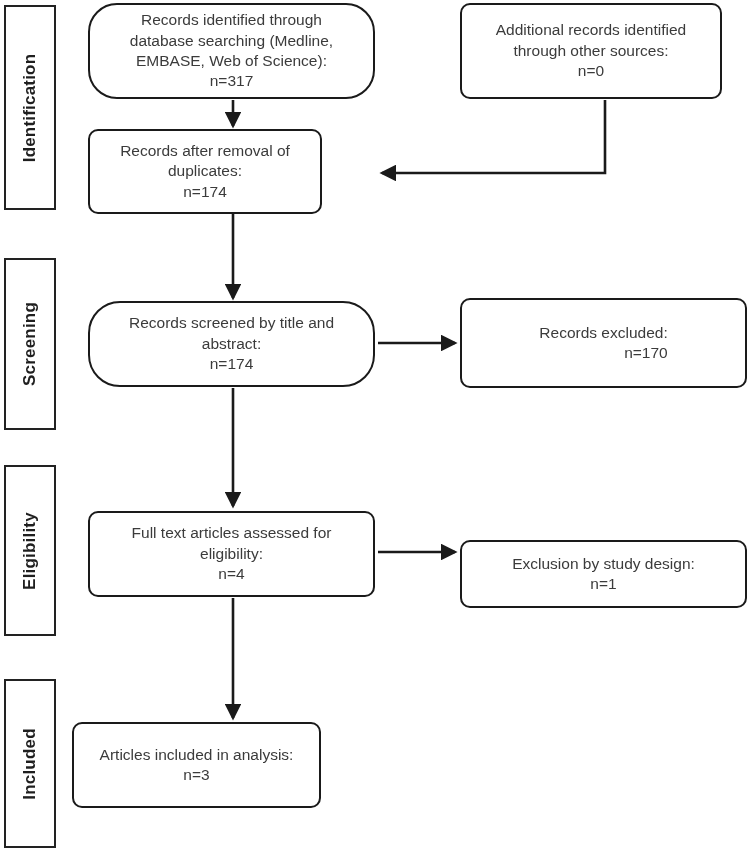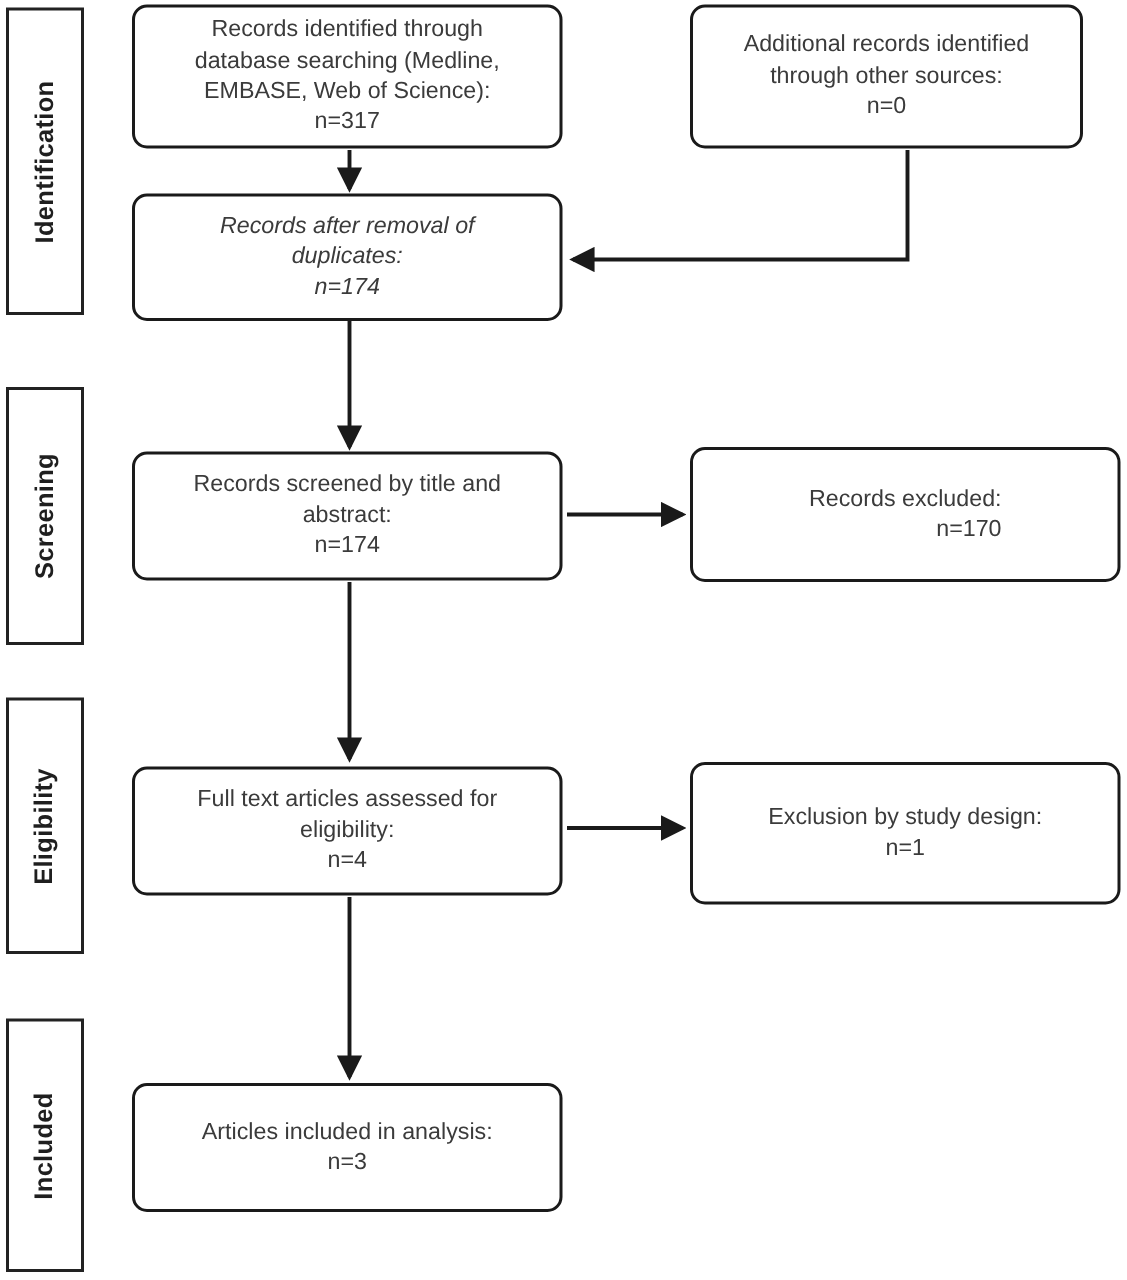--- a/index.html
+++ b/index.html
@@ -57,29 +57,29 @@
     font-weight: bold;
     color: #1f1f1f;
     letter-spacing: 0.2px;
   }
   
   .stage-identification { left: 4px;  top: 5px;   width: 52px; height: 205px; }
   .stage-screening      { left: 4px;  top: 258px; width: 52px; height: 172px; }
   .stage-eligibility    { left: 4px;  top: 465px; width: 52px; height: 171px; }
   .stage-included       { left: 4px;  top: 679px; width: 52px; height: 169px; }
   
-  .box-identified   { left: 88px; top: 3px;   width: 287px; height: 96px; }
-  .box-deduplicated { left: 88px; top: 129px; width: 287px; height: 85px; font-style: italic; }
-  .box-screened     { left: 88px; top: 301px; width: 287px; height: 86px; }
+  .box-identified   { left: 88px; top: 3px;   width: 287px; height: 96px; border-radius: 29px; }
+  .box-deduplicated { left: 88px; top: 129px; width: 234px; height: 85px; }
+  .box-screened     { left: 88px; top: 301px; width: 287px; height: 86px; border-radius: 32px; }
   .box-fulltext     { left: 88px; top: 511px; width: 287px; height: 86px; }
-  .box-analysis     { left: 88px; top: 722px; width: 287px; height: 86px; }
+  .box-analysis     { left: 72px; top: 722px; width: 249px; height: 86px; }
   
   .box-additional      { left: 460px; top: 3px;   width: 262px; height: 96px; }
   .box-excluded        { left: 460px; top: 298px; width: 287px; height: 90px; text-align: right; }
-  .box-design-excluded { left: 460px; top: 508px; width: 287px; height: 95px; }
+  .box-design-excluded { left: 460px; top: 540px; width: 287px; height: 68px; }
 </style>
 </head>
 <body>
 
 <div class="canvas">
 
   <svg class="connectors" viewBox="0 0 751 853" xmlns="http://www.w3.org/2000/svg">
     <defs>
       <marker id="arrowhead" viewBox="0 0 10 10" refX="8.5" refY="5" markerWidth="6.5" markerHeight="6.5" orient="auto">
         <path d="M 0 0 L 10 5 L 0 10 z" fill="#1a1a1a"></path>

